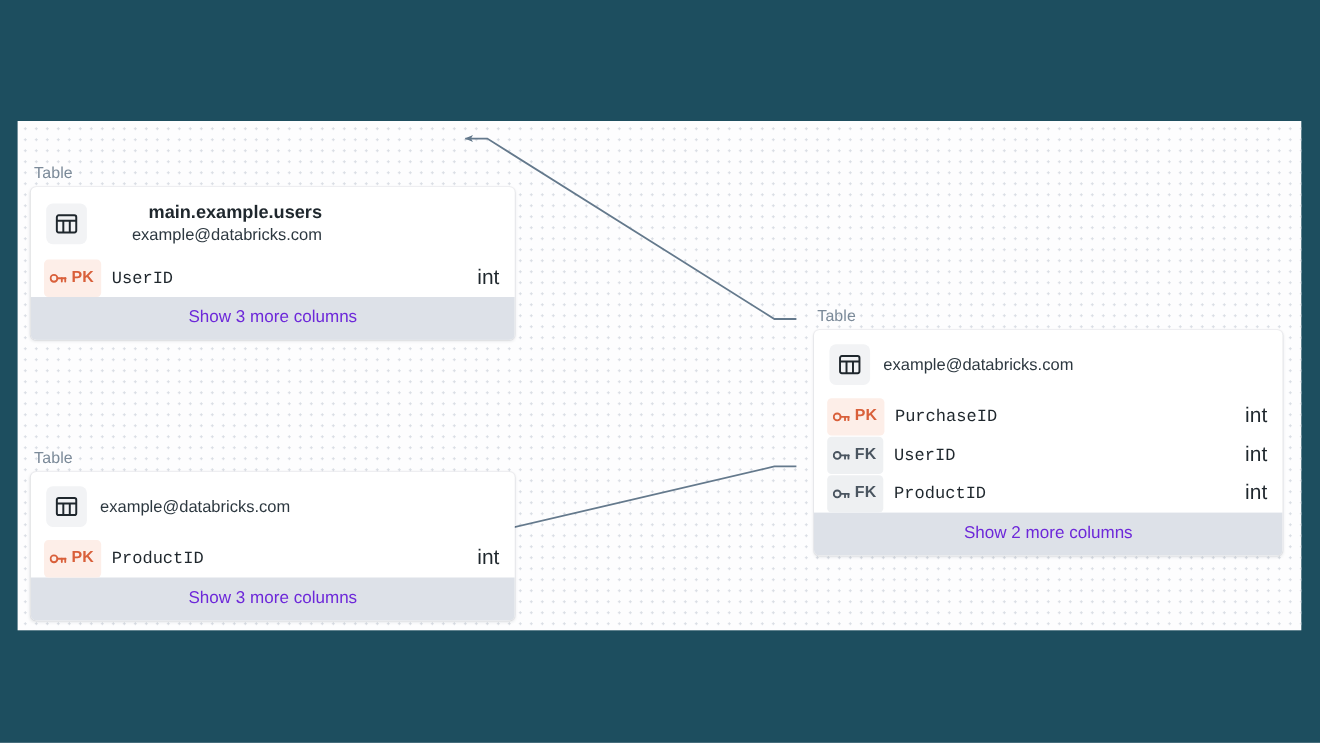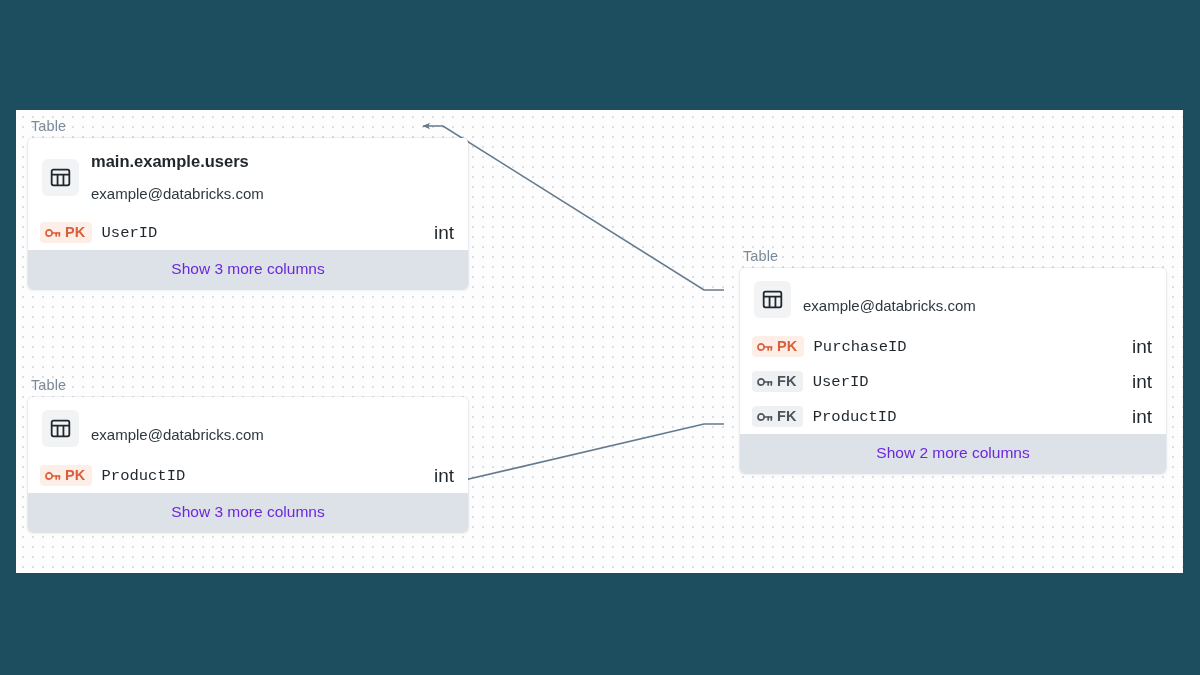--- a/index.html
+++ b/index.html
@@ -42,20 +42,21 @@
   .node {
     position: absolute;
   }
   .node-kind {
     font-size: 14.5px;
     color: #7b8a99;
     line-height: 16px;
     margin-bottom: 4px;
     padding-left: 3px;
     letter-spacing: 0.1px;
+    margin-top: 32px;
   }
   .card {
     background: #ffffff;
     border-radius: 5px;
     box-shadow: 0 1px 3px rgba(17,32,46,0.13), 0 0 0 1px rgba(17,32,46,0.045);
     overflow: hidden;
   }
   .card-head {
     display: flex;
     align-items: center;
@@ -72,42 +73,44 @@
     align-items: center;
     justify-content: center;
   }
   .head-text { min-width: 0; }
   .tbl-name {
     font-size: 16.5px;
     font-weight: bold;
     color: #1f272d;
     line-height: 20px;
     white-space: nowrap;
+    margin-left: 44px;
   }
   .tbl-owner {
     font-size: 15px;
     color: #2d3840;
     line-height: 20px;
-    margin-top: 13px;
+    margin-top: 1px;
     white-space: nowrap;
+    text-align: right;
   }
 
   .col-row {
     display: flex;
     align-items: center;
     padding: 4px 14px 4px 12px;
     height: 27px;
   }
   .badge {
     display: inline-flex;
     align-items: center;
     gap: 4px;
     border-radius: 4px;
     padding: 2px 6px 2px 5px;
-    height: 21px;
+    height: 34px;
     box-sizing: border-box;
     flex: 0 0 auto;
   }
   .badge .bl {
     font-size: 14.5px;
     font-weight: bold;
     line-height: 15px;
     letter-spacing: 0.2px;
   }
   .badge.pk { background: #fdeee8; }

